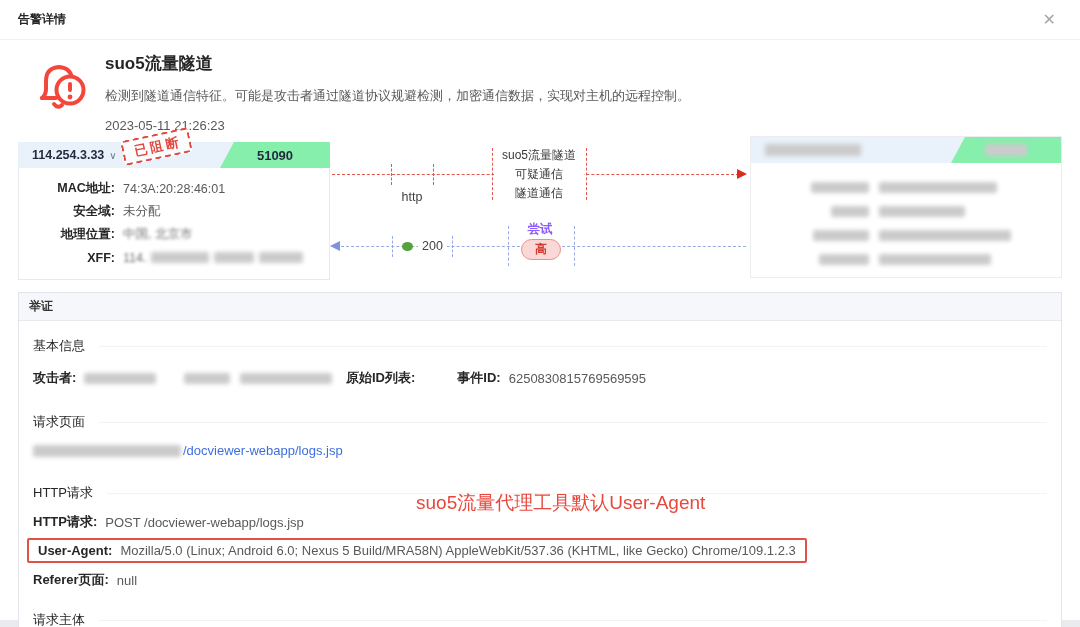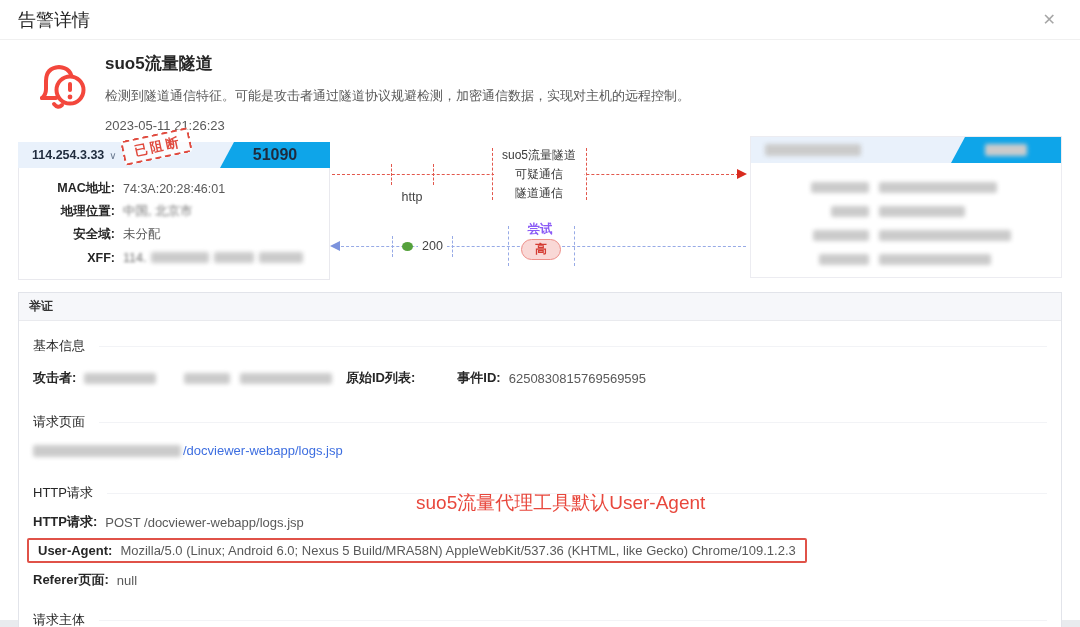--- a/index.html
+++ b/index.html
@@ -1,39 +1,39 @@
 <!DOCTYPE html>
 <html><head>
 <meta charset="utf-8">
 <style>
   * { margin:0; padding:0; box-sizing:border-box; }
   html,body { width:1080px; height:627px; background:#e9ebee; font-family:"Liberation Sans","DejaVu Sans",sans-serif; overflow:hidden; }
   .dialog { width:1080px; height:620px; background:#fff; position:relative; }
 
   
   .dlg-header { height:40px; display:flex; align-items:center; justify-content:space-between; padding:0 24px 0 18px; border-bottom:1px solid #f0f0f0; }
-  .dlg-title { font-size:18px; font-weight:normal; color:#262626; }
+  .dlg-title { font-size:12px; font-weight:bold; color:#262626; }
   .close-x { font-size:16px; color:#a6a6a6; cursor:pointer; line-height:1; }
 
   
   .alert-summary { position:relative; height:92px; }
   .alert-ico { position:absolute; left:28px; top:16px; width:64px; height:64px; }
   .alert-texts { position:absolute; left:105px; top:12px; }
   .alert-name { font-size:17px; font-weight:bold; color:#262626; }
   .alert-desc { font-size:13px; color:#595959; margin-top:12px; }
   .alert-time { font-size:13px; color:#595959; margin-top:13px; }
 
   
   .diagram { position:relative; height:148px; margin-top:4px; }
   .card { position:absolute; background:#fff; }
   .src-card { left:18px; top:6px; width:312px; }
   .dst-card { left:750px; top:0; width:312px; height:142px; border:1px solid #ececf1; }
   .card-head { display:flex; height:26px; background:#e9f1fb; align-items:stretch; }
   .ch-left { flex:1; display:flex; align-items:center; padding-left:14px; font-size:12.5px; font-weight:bold; color:#1f2b3d; gap:5px; }
-  .ch-right { width:110px; background:#0ea5e9; clip-path:polygon(14px 0,100% 0,100% 100%,0 100%); display:flex; align-items:center; justify-content:center; font-size:16px; font-weight:bold; color:#1f2b3d; }
+  .ch-right { width:110px; background:#86efac; clip-path:polygon(14px 0,100% 0,100% 100%,0 100%); display:flex; align-items:center; justify-content:center; font-size:13px; font-weight:bold; color:#1f2b3d; }
   .chev { font-size:10px; color:#6b7a90; font-weight:normal; }
   .src-body { border:1px solid #e9e9ee; border-top:none; padding:9px 0 10px 0; }
   .f-row { display:flex; align-items:center; height:23px; font-size:12.5px; }
   .f-label { width:96px; text-align:right; font-weight:bold; color:#262626; margin-right:8px; flex:none; }
   .f-value { color:#595959; display:flex; align-items:center; gap:5px; }
   .soft-blur { filter:blur(1.4px); color:#6e6e6e; }
   .stamp { position:absolute; left:104px; top:-8px; transform:rotate(-12deg); border:2px dashed #e04a3e; color:#e04a3e; font-size:13px; font-weight:bold; letter-spacing:3px; padding:2px 7px 1px 10px; border-radius:3px; background:rgba(255,255,255,.75); }
 
   .blur-block { display:inline-block; height:11px; background:#cbcbcb; border-radius:2px; filter:blur(2px); }
 
@@ -110,26 +110,26 @@
         </div>
         <div class="ch-right">51090</div>
       </div>
       <div class="stamp">已阻断</div>
       <div class="src-body">
         <div class="f-row">
           <span class="f-label">MAC地址:</span>
           <span class="f-value">74:3A:20:28:46:01</span>
         </div>
         <div class="f-row">
+          <span class="f-label">安全域:</span>
+          <span class="f-value">未分配</span>
+        </div>
+        <div class="f-row">
           <span class="f-label">地理位置:</span>
           <span class="f-value soft-blur">中国, 北京市</span>
-        </div>
-        <div class="f-row">
-          <span class="f-label">安全域:</span>
-          <span class="f-value">未分配</span>
         </div>
         <div class="f-row">
           <span class="f-label">XFF:</span>
           <span class="f-value">
             <span class="soft-blur">114.</span>
             <span class="blur-block" style="width:58px"></span>
             <span class="blur-block" style="width:40px"></span>
             <span class="blur-block" style="width:44px"></span>
           </span>
         </div>

